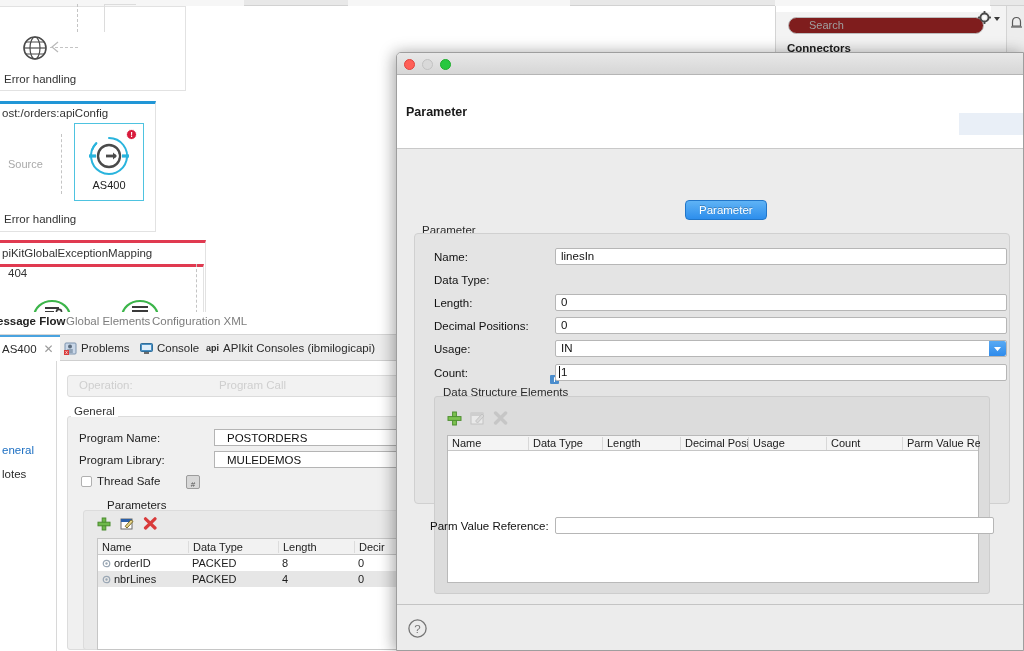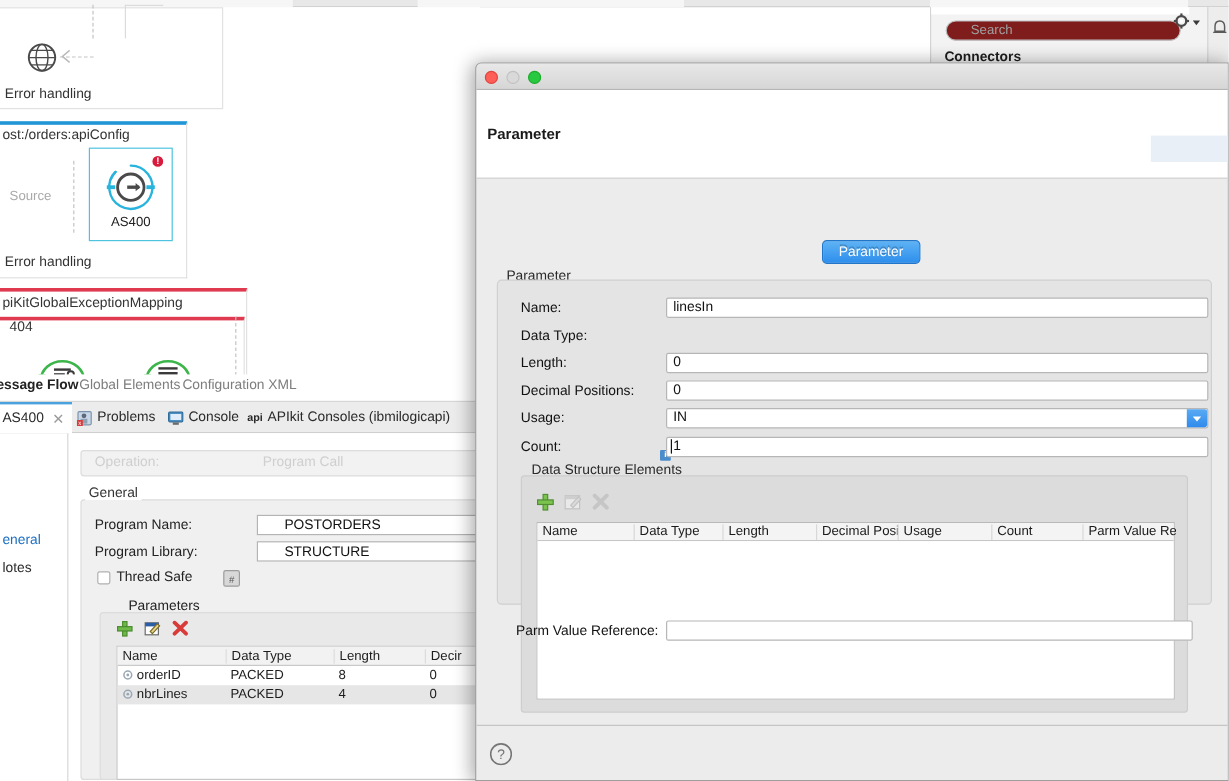--- a/index.html
+++ b/index.html
@@ -69,21 +69,21 @@
   .left-nav .nv { position:absolute; left:2px; white-space:nowrap; }
   .nv-sel { color:#1b6ec2; }
   .nv-un  { color:#2a2a2a; }
 
   .props-area { position:absolute; left:56px; top:26px; width:344px; bottom:0; background:#fff; border-left:1px solid #d8d8d8; }
   .grp-box { position:absolute; background:#f0f0f0; border:1px solid #dcdcdc; border-radius:3px; }
   .grp-title { position:absolute; font-size:11.5px; color:#333; background:#fff; padding:0 3px; }
   .fld-label { position:absolute; font-size:11.5px; color:#222; white-space:nowrap; }
   .fld-input {
     position:absolute; background:#fff; border:1px solid #b4b4b4;
-    font-size:11.5px; color:#111; padding:1px 22px; height:17px; line-height:15px;
+    font-size:11.5px; color:#111; padding:1px 12px; height:17px; line-height:15px;
     font-family:"Liberation Sans", sans-serif;
   }
   .ghost-row { position:absolute; font-size:11.5px; color:#cfcfcf; }
   .chk { position:absolute; width:11px; height:11px; border:1px solid #b0b0b0; background:#fff; border-radius:2px; }
   .mini-btn { position:absolute; width:14px; height:14px; background:#d8d8d8; border:1px solid #9c9c9c; border-radius:2px; }
 
   .ptable { position:absolute; background:#fff; border:1px solid #c6c6c6; }
   .ptable-head { position:relative; height:16px; background:#f2f2f2; border-bottom:1px solid #c9c9c9; }
   .ptable-head .th { position:absolute; top:2px; font-size:11px; color:#1d1d1d; border-left:1px solid #dcdcdc; padding-left:4px; height:12px; line-height:12px;}
   .ptable-head .th.first { border-left:none; }
@@ -320,21 +320,21 @@
       <div class="ghost-row" style="left:22px; top:18px;">Operation:</div>
       <div class="ghost-row" style="left:162px; top:18px;">Program Call</div>
 
       <div class="grp-box" style="left:10px; top:55px; width:334px; height:234px;"></div>
       <div class="grp-title" style="left:14px; top:44px;">General</div>
 
       <div class="fld-label" style="left:22px; top:71px;">Program Name:</div>
       <div class="fld-input" style="left:157px; top:68px; width:200px;">POSTORDERS</div>
 
       <div class="fld-label" style="left:22px; top:93px;">Program Library:</div>
-      <div class="fld-input" style="left:157px; top:90px; width:200px;">STRUCTURE</div>
+      <div class="fld-input" style="left:157px; top:90px; width:200px;">MULEDEMOS</div>
 
       <div class="chk" style="left:24px; top:115px;"></div>
       <div class="fld-label" style="left:40px; top:114px;">Thread Safe</div>
       <div class="mini-btn" style="left:129px; top:114px;">
         <svg width="12" height="12" viewBox="0 0 12 12">
             <text x="6" y="9" font-size="8" text-anchor="middle" fill="#555" font-family="Liberation Sans, sans-serif">#</text>
           </svg>
       </div>
 
       <div class="fld-label" style="left:50px; top:138px;">Parameters</div>

